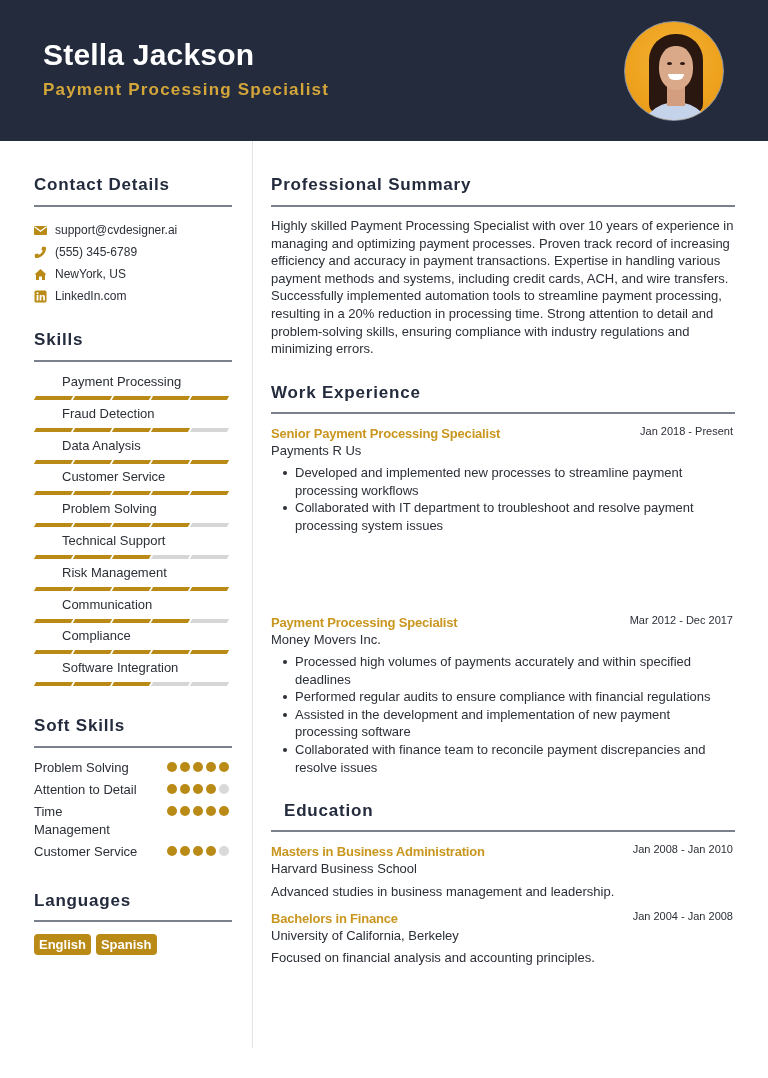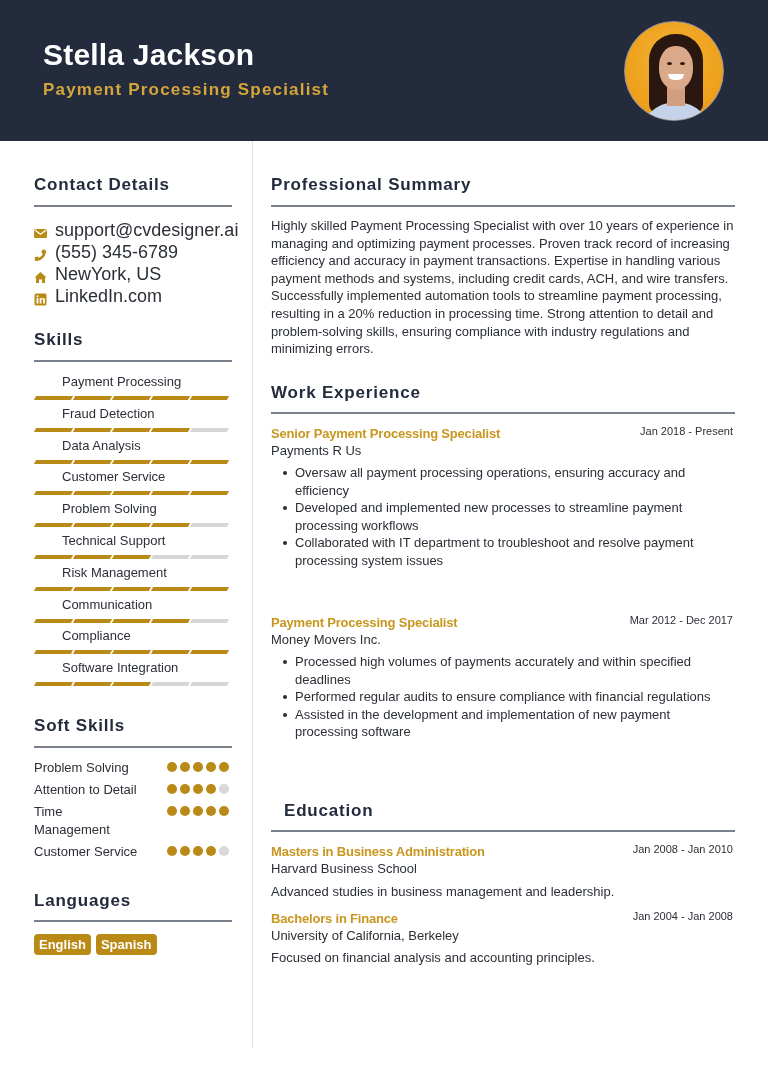--- a/index.html
+++ b/index.html
@@ -16,21 +16,21 @@
   .photo .face { position: absolute; left: 34px; top: 24px; width: 34px; height: 44px; border-radius: 46% 46% 48% 48%; background: #d9a98a; }
   .photo .smile { position: absolute; left: 43px; top: 52px; width: 16px; height: 6px; border-radius: 0 0 8px 8px; background: #ffffff; }
   .photo .eye { position: absolute; top: 40px; width: 5px; height: 3px; border-radius: 50%; background: #2a1710; }
   .photo .shirt { position: absolute; left: 14px; top: 80px; width: 74px; height: 40px; border-radius: 40px 40px 0 0; background: #c4d3ea; }
   .photo .neck { position: absolute; left: 42px; top: 64px; width: 18px; height: 20px; background: #d39e80; }
 
   .divider-v { position: absolute; left: 252px; top: 141px; width: 1px; height: 907px; background: #e3e3e3; }
 
   .section-title { position: absolute; font-size: 17px; font-weight: 700; color: #232b3d; letter-spacing: 0.8px; }
   .section-rule { position: absolute; height: 1.5px; background: #7b818c; }
-  .contact-item { position: absolute; left: 34px; height: 16px; display: flex; align-items: center; font-size: 18px; color: #2b2f36; justify-content: space-between; }
+  .contact-item { position: absolute; left: 34px; height: 16px; display: flex; align-items: center; font-size: 12px; color: #2b2f36; justify-content: space-between; }
   .contact-item .ico { width: 13px; height: 13px; margin-right: 8px; display: inline-block; position: relative; }
 
   .skill { position: absolute; left: 34px; width: 198px; }
   .skill-label { font-size: 13px; color: #2b2f36; height: 16px; line-height: 16px; margin-left: 28px; }
   .skill-bar { display: flex; gap: 2px; margin-top: 6px; padding-left: 1px; }
   .seg { width: 37px; height: 4px; transform: skewX(-30deg); background: #ba8a17; }
   .seg.off { background: #d6d6d6; }
 
   .soft { position: absolute; left: 34px; width: 198px; font-size: 13px; color: #2b2f36; }
   .soft-label { width: 120px; line-height: 18px; }
@@ -270,32 +270,32 @@
 <div class="section-rule" style="left:271px; top:205px; width:464px;"></div>
 <div class="summary">Highly skilled Payment Processing Specialist with over 10 years of experience in managing and optimizing payment processes. Proven track record of increasing efficiency and accuracy in payment transactions. Expertise in handling various payment methods and systems, including credit cards, ACH, and wire transfers. Successfully implemented automation tools to streamline payment processing, resulting in a 20% reduction in processing time. Strong attention to detail and problem-solving skills, ensuring compliance with industry regulations and minimizing errors.</div>
 
 <div class="section-title" style="left:271px; top:383px;">Work Experience</div>
 <div class="section-rule" style="left:271px; top:412px; width:464px;"></div>
 
 <div class="entry-title" style="top:426px;">Senior Payment Processing Specialist</div>
 <div class="entry-date" style="top:425px;">Jan 2018 - Present</div>
 <div class="entry-sub" style="top:443px;">Payments R Us</div>
 <ul class="bullets" style="top:464px;">
-  <li>Oversaw all payment processing operations, ensuring accuracy and efficiency</li>
   <li>Developed and implemented new processes to streamline payment processing workflows</li>
   <li>Collaborated with IT department to troubleshoot and resolve payment processing system issues</li>
 </ul>
 
 <div class="entry-title" style="top:615px;">Payment Processing Specialist</div>
 <div class="entry-date" style="top:614px;">Mar 2012 - Dec 2017</div>
 <div class="entry-sub" style="top:632px;">Money Movers Inc.</div>
 <ul class="bullets" style="top:653px;">
   <li>Processed high volumes of payments accurately and within specified deadlines</li>
   <li>Performed regular audits to ensure compliance with financial regulations</li>
   <li>Assisted in the development and implementation of new payment processing software</li>
+  <li>Collaborated with finance team to reconcile payment discrepancies and resolve issues</li>
 </ul>
 
 <div class="section-title" style="left:284px; top:801px;">Education</div>
 <div class="section-rule" style="left:271px; top:830px; width:464px;"></div>
 
 <div class="entry-title" style="top:844px;">Masters in Business Administration</div>
 <div class="entry-date" style="top:843px;">Jan 2008 - Jan 2010</div>
 <div class="entry-sub" style="top:861px;">Harvard Business School</div>
 <div class="entry-desc" style="top:884px;">Advanced studies in business management and leadership.</div>
 

